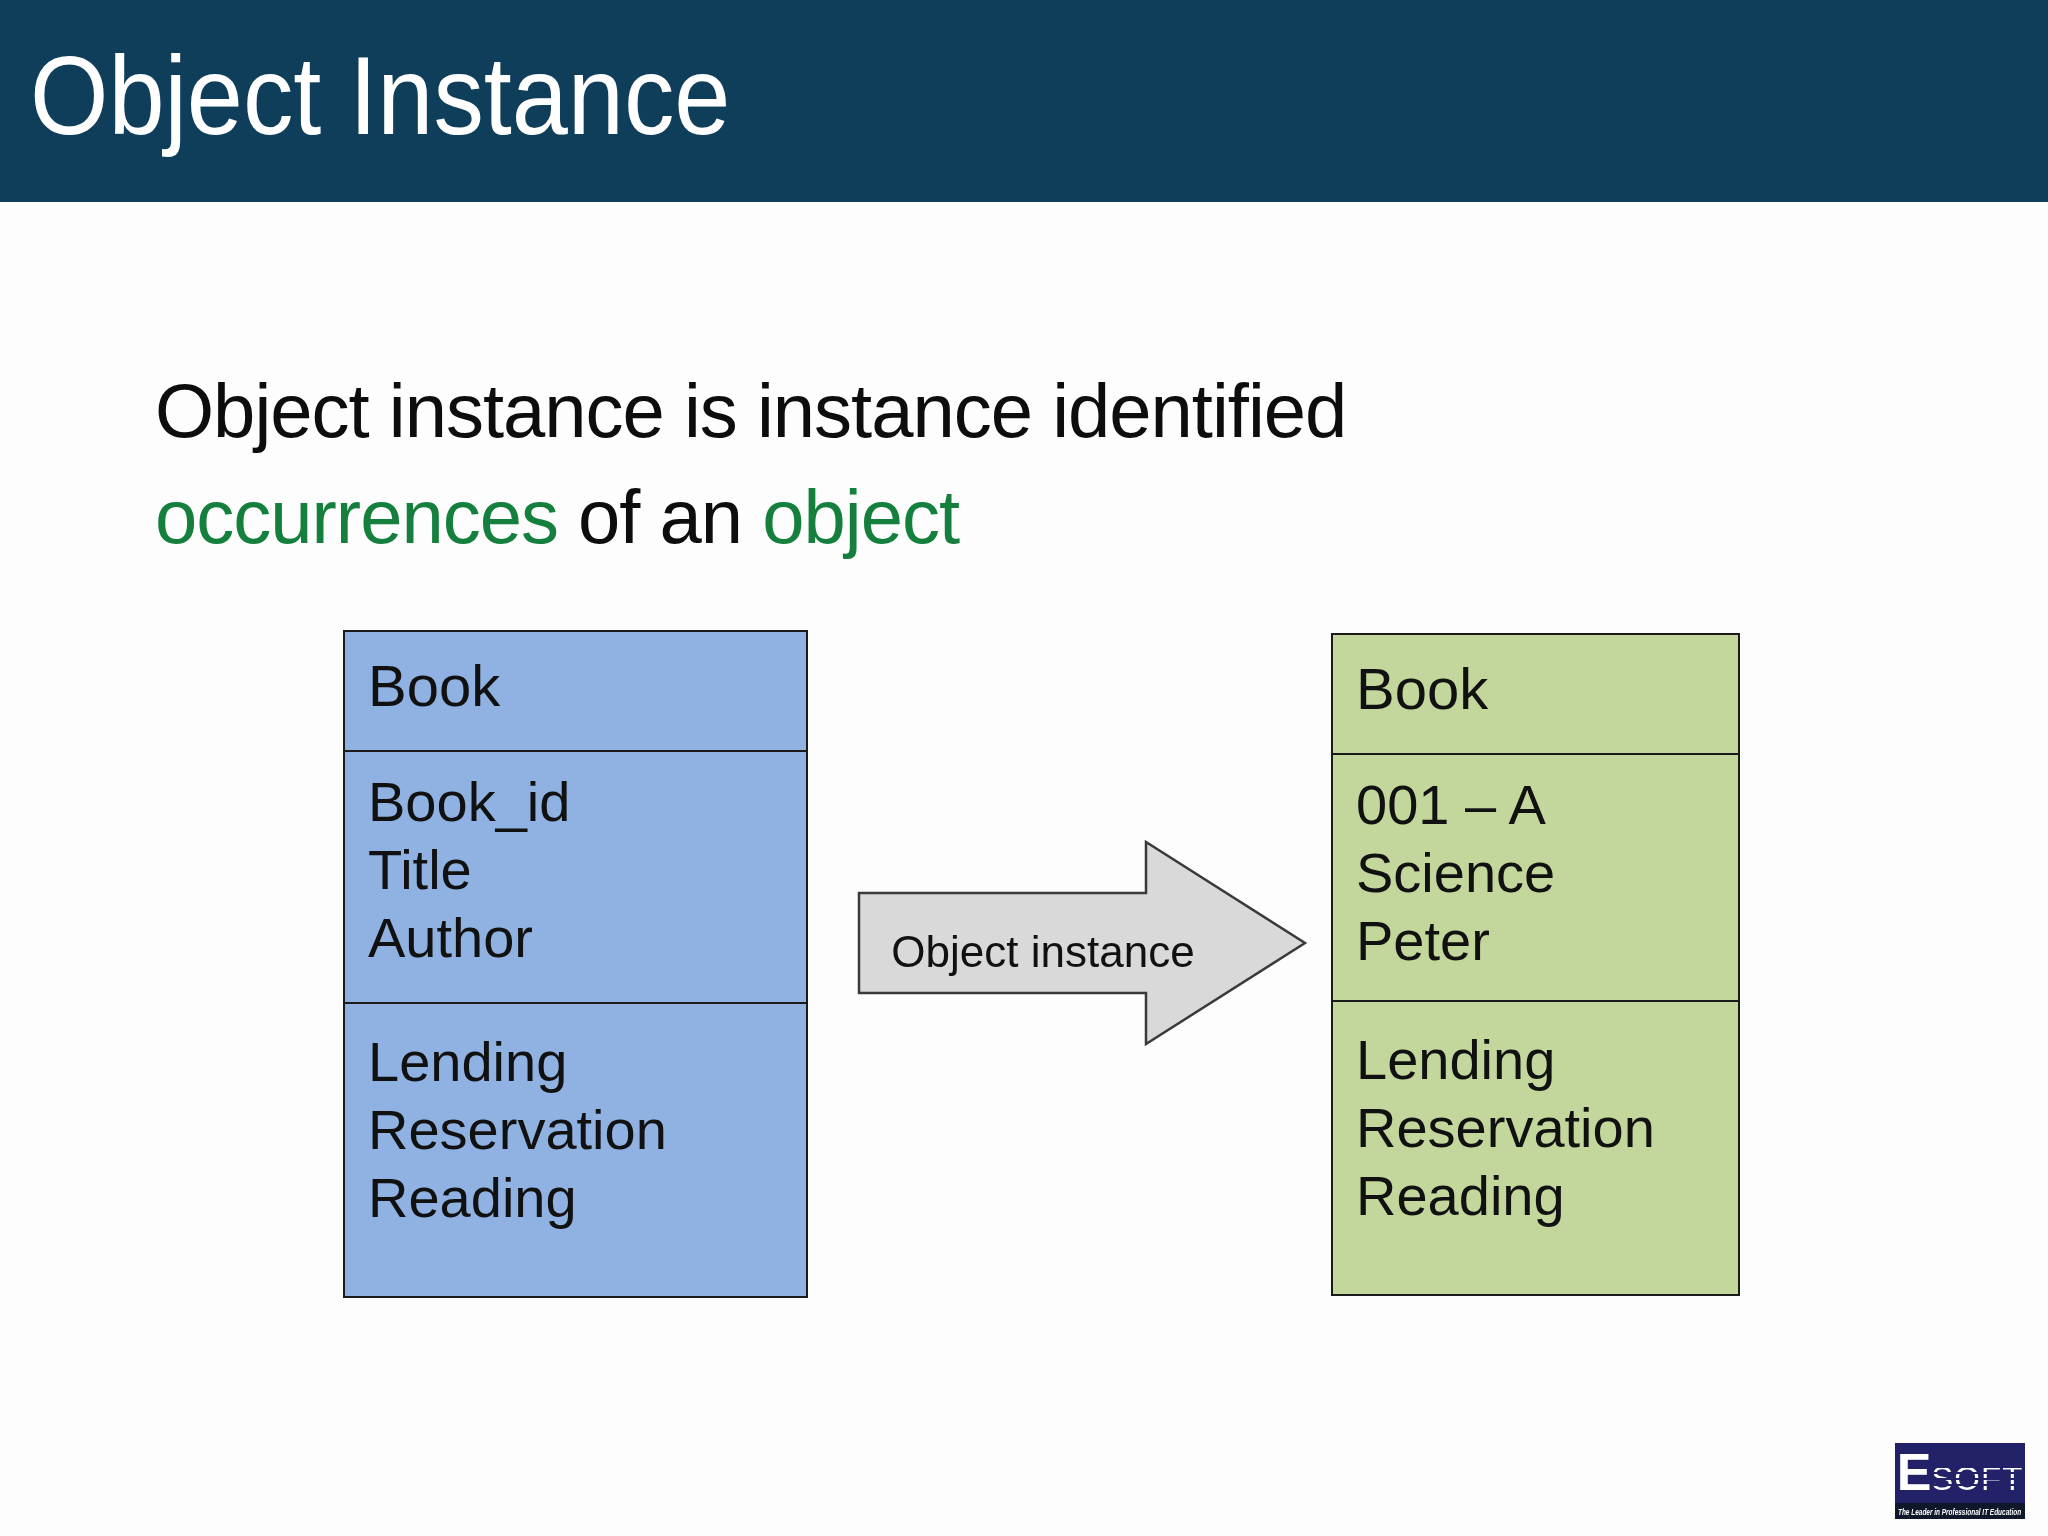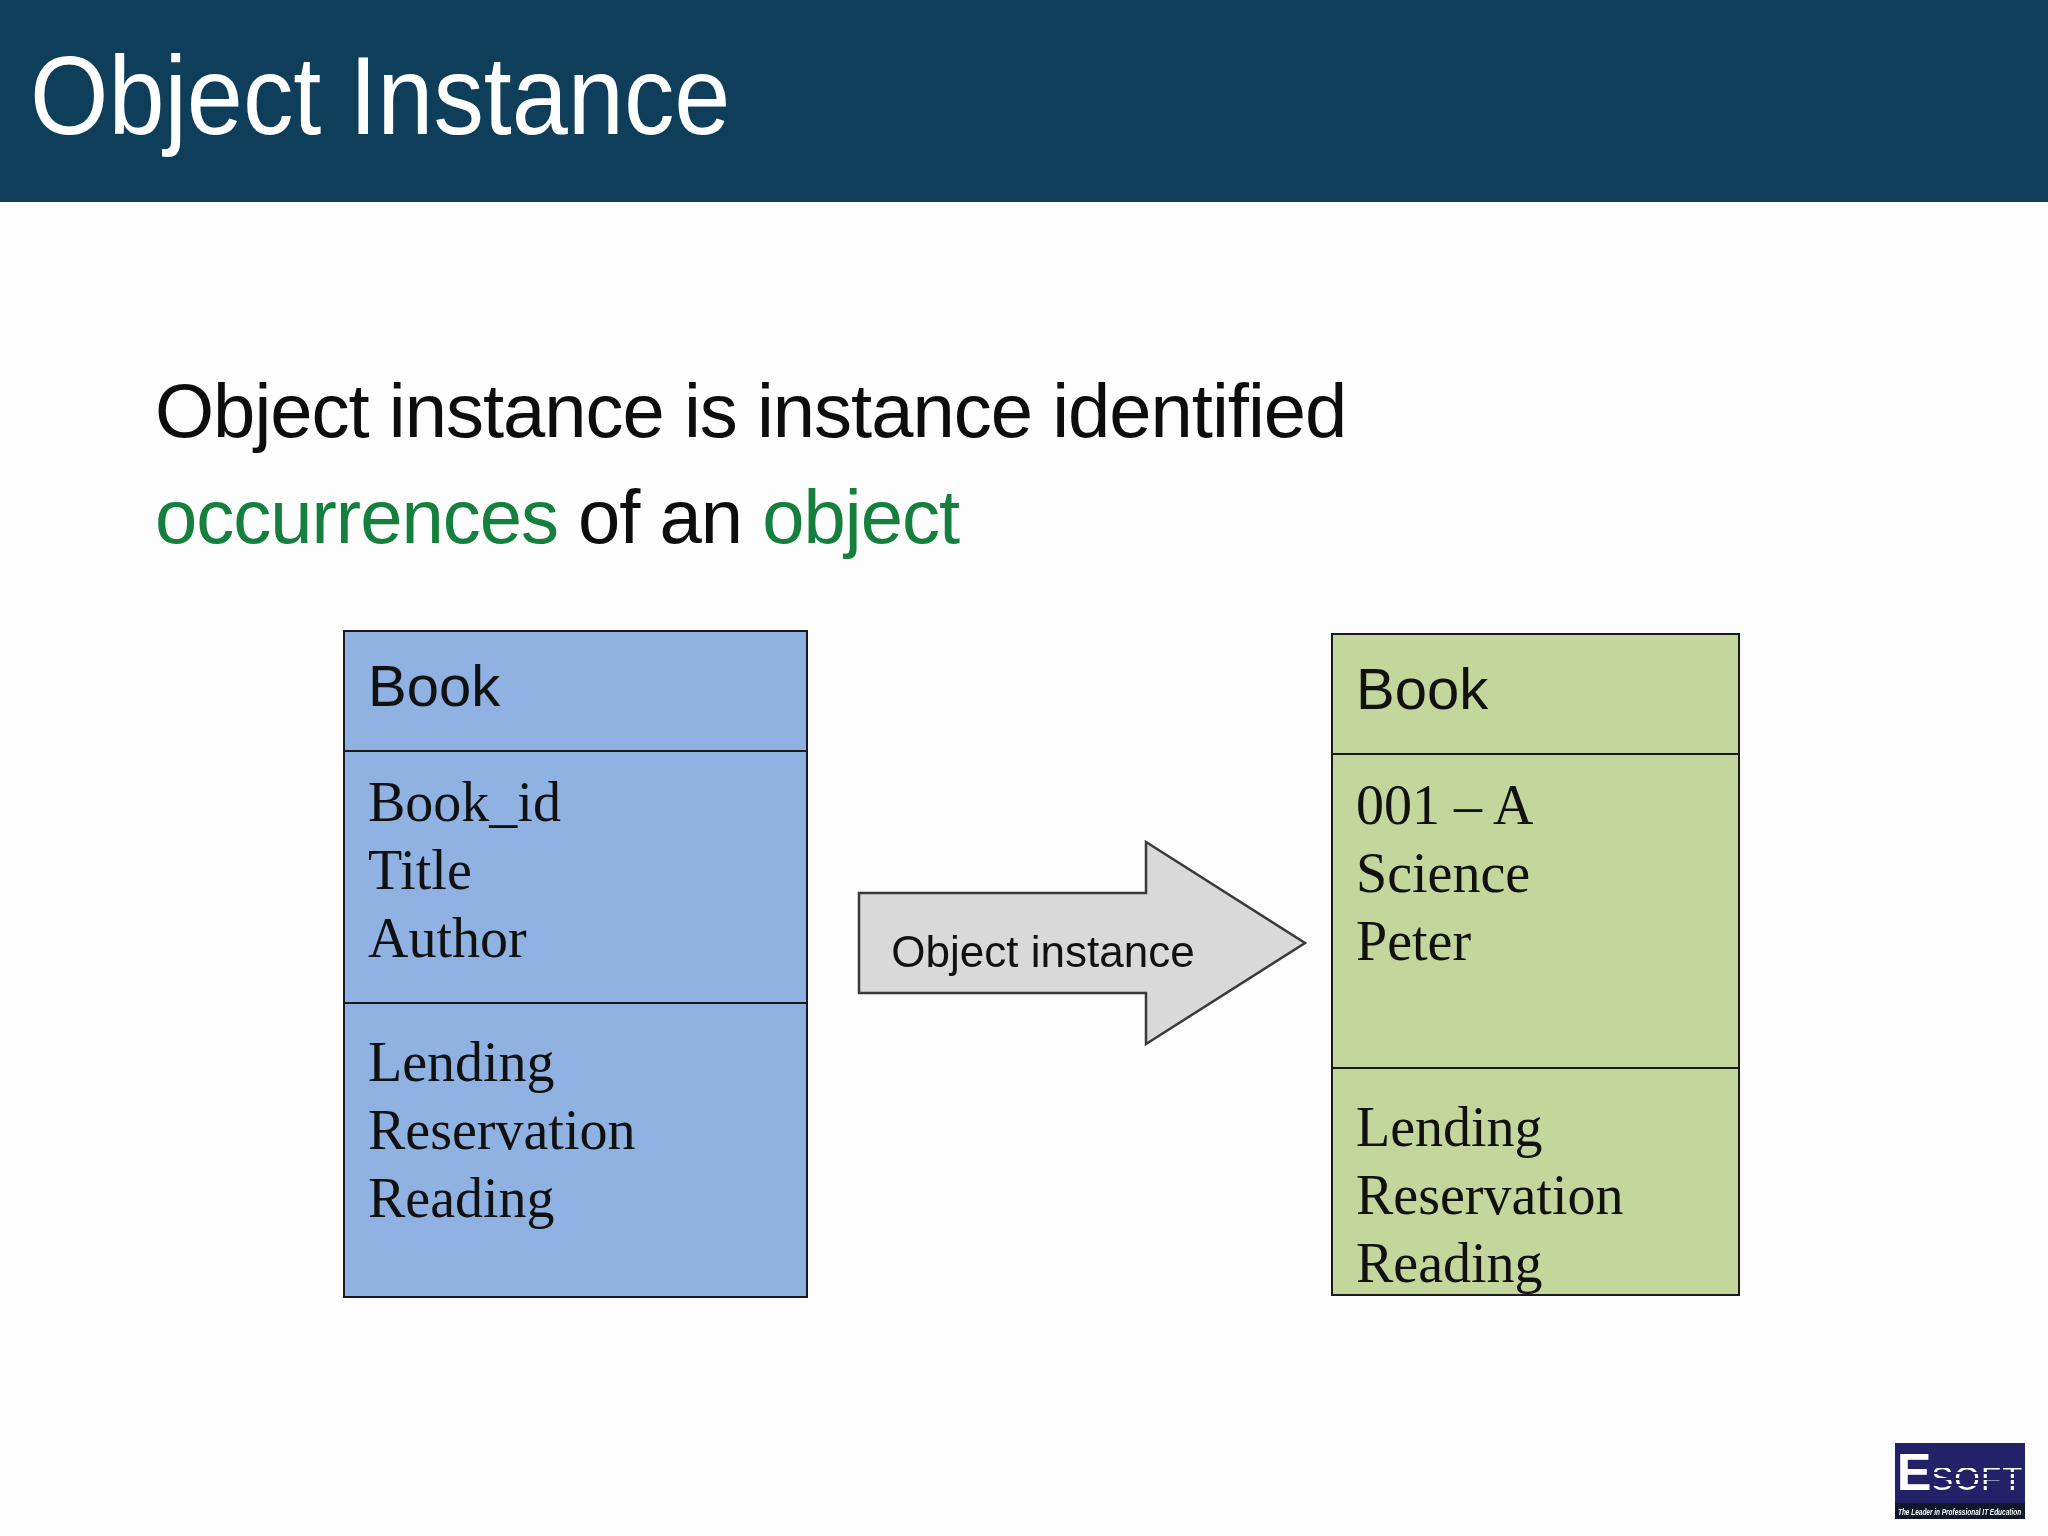--- a/index.html
+++ b/index.html
@@ -57,37 +57,36 @@
   .uml-box .sect.head {
     border-bottom: 2px solid #1a1a1a;
     font-weight: normal;
     font-size: 58px;
     padding-top: 20px;
   }
   .uml-box .sect.mid { border-bottom: 2px solid #1a1a1a; }
   .uml-box .line {
     font-size: 56px;
     line-height: 68px;
-    font-family: Liberation Serif, serif;
   }
   .class-box {
     left: 343px; top: 630px;
     width: 465px; height: 668px;
     background: #8fb2e2;
   }
   .class-box .sect.head { height: 120px; }
   .class-box .sect.mid  { height: 252px; padding-top: 16px; }
   .class-box .sect.bot  { height: 292px; padding-top: 24px; }
   .instance-box {
     left: 1331px; top: 633px;
     width: 409px; height: 663px;
     background: #c3d69b;
   }
   .instance-box .sect.head { height: 120px; }
-  .instance-box .sect.mid  { height: 314px; padding-top: 16px; }
+  .instance-box .sect.mid  { height: 247px; padding-top: 16px; }
   .instance-box .sect.bot  { height: 290px; padding-top: 24px; }
 
   
   .arrow-svg {
     position: absolute;
     left: 855px; top: 838px;
     width: 460px; height: 212px;
   }
   .arrow-svg text {
     font-family: "Liberation Sans", "DejaVu Sans", sans-serif;

